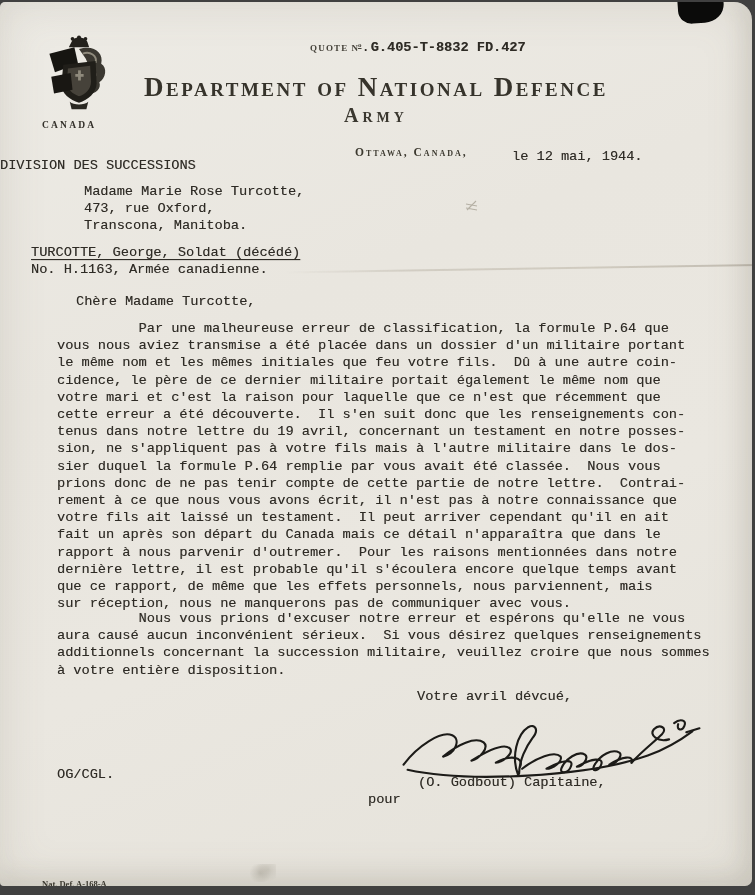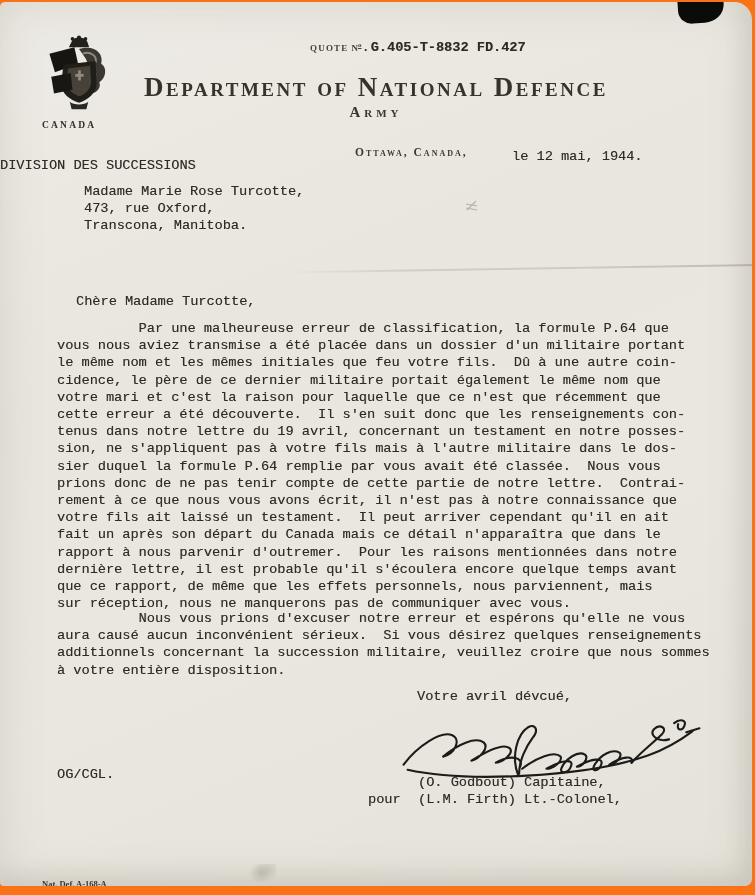--- a/index.html
+++ b/index.html
@@ -1,36 +1,36 @@
 <!DOCTYPE html>
 <html><head>
 <meta charset="utf-8">
 <style>
   html,body{margin:0;padding:0;background:#0b0b0a;width:755px;height:895px;overflow:hidden;}
-  .scan{position:relative;width:755px;height:895px;background:#f97316;}
+  .scan{position:relative;width:755px;height:895px;background:#404040;}
   .paper{position:absolute;left:0;top:2px;right:3px;bottom:9px;
     background:linear-gradient(158deg,#edebe5 0%,#e9e6df 35%,#eae7e0 62%,#e5e2da 100%);
     border-radius:5px 18px 7px 4px;
     box-shadow:inset 0 0 46px rgba(118,108,88,.17), inset -7px -9px 22px rgba(70,64,52,.10), inset 4px 4px 14px rgba(255,255,250,.25);
     overflow:hidden;}
   .bite{position:absolute;top:-6px;right:28px;width:46px;height:27px;background:#0b0b0a;
     border-radius:0 0 20px 14px / 0 0 18px 13px;transform:rotate(-4deg);}
   .crease{position:absolute;left:0;top:268px;width:100%;height:2px;transform:rotate(-0.9deg);
     background:linear-gradient(90deg,rgba(125,115,95,0) 0%,rgba(125,115,95,0) 38%,rgba(125,115,95,.22) 55%,rgba(150,140,118,.30) 78%,rgba(115,105,88,.34) 100%);
     filter:blur(.5px);}
   .typed{font-family:"Liberation Mono","DejaVu Sans Mono",monospace;color:#2e2b25;
     text-shadow:.3px .3px .4px rgba(46,43,37,.45);}
   .t14{font-size:13.6px;line-height:17.2px;}
   .pre{white-space:pre;}
   .abs{position:absolute;}
   
   .dept{font-family:"Liberation Serif","DejaVu Serif",serif;font-variant:small-caps;font-weight:600;
     font-size:27px;letter-spacing:2.5px;color:#36332b;text-align:center;}
   .army{font-family:"Liberation Serif","DejaVu Serif",serif;font-variant:small-caps;font-weight:700;
-    font-size:15px;letter-spacing:4px;color:#3a372f;text-align:center;margin-top:1px;}
+    font-size:20px;letter-spacing:4px;color:#3a372f;text-align:center;margin-top:1px;}
   .division{left:0;right:0;top:118px;margin-top:37px;}
   .place{font-family:"Liberation Serif","DejaVu Serif",serif;font-variant:small-caps;font-weight:700;
     font-size:11.5px;letter-spacing:2px;color:#3c392f;}
   
   .qline{left:310px;top:37px;display:flex;align-items:baseline;}
   .qlabel{font-family:"Liberation Serif","DejaVu Serif",serif;font-variant:small-caps;font-weight:600;
     font-size:9px;letter-spacing:1.2px;color:#45423a;}
   .qno{font-family:"Liberation Serif","DejaVu Serif",serif;font-weight:600;font-size:9px;color:#45423a;margin-left:3px;text-align:center;}
   .qno sup{font-size:7px;text-decoration:underline;}
   .qnum{margin-left:1px;font-weight:bold;}
@@ -87,20 +87,24 @@
       <div class="army">Army</div>
     </div>
     <div class="abs division typed t14">DIVISION DES SUCCESSIONS</div>
     <div class="abs place" style="left:355px;top:144px;">Ottawa, Canada,</div>
     <div class="abs typed t14" style="left:512px;top:146px;">le 12 mai, 1944.</div>
 
     <div class="abs typed t14 pre" style="left:84px;top:181px;">Madame Marie Rose Turcotte,
 473, rue Oxford,
 Transcona, Manitoba.</div>
 
+    <div class="abs" style="left:31px;top:242px;">
+      <div class="typed t14 subj1">TURCOTTE, George, Soldat (décédé)</div>
+      <div class="typed t14">No. H.1163, Armée canadienne.</div>
+    </div>
 
     <div class="crease"></div>
 
     <div class="abs typed t14" style="left:76px;top:291px;">Chère Madame Turcotte,</div>
 
     <div class="abs typed t14 pre" style="left:57px;top:318px;">          Par une malheureuse erreur de classification, la formule P.64 que
 vous nous aviez transmise a été placée dans un dossier d'un militaire portant
 le même nom et les mêmes initiales que feu votre fils.  Dû à une autre coin-
 cidence, le père de ce dernier militaire portait également le même nom que
 votre mari et c'est la raison pour laquelle que ce n'est que récemment que
@@ -134,21 +138,20 @@
       </g>
     </svg>
 
     <div class="abs typed t14" style="left:368px;top:772px;">
       <div class="sig-row">
           <span class="sig-pour"></span>
           <span>(O. Godbout) Capitaine,</span>
         </div>
       <div class="sig-row">
           <span class="sig-pour">pour</span>
-          <span>(L.M. Firth) Lt.-Colonel,</span>
         </div>
       <div class="sig-row">
           <span class="sig-pour"></span>
         </div>
     </div>
 
     <div class="abs typed t14" style="left:57px;top:764px;">OG/CGL.</div>
 
     <div class="abs imprint" style="left:42px;top:844px;">
       <div>Nat. Def. A-168-A</div>

